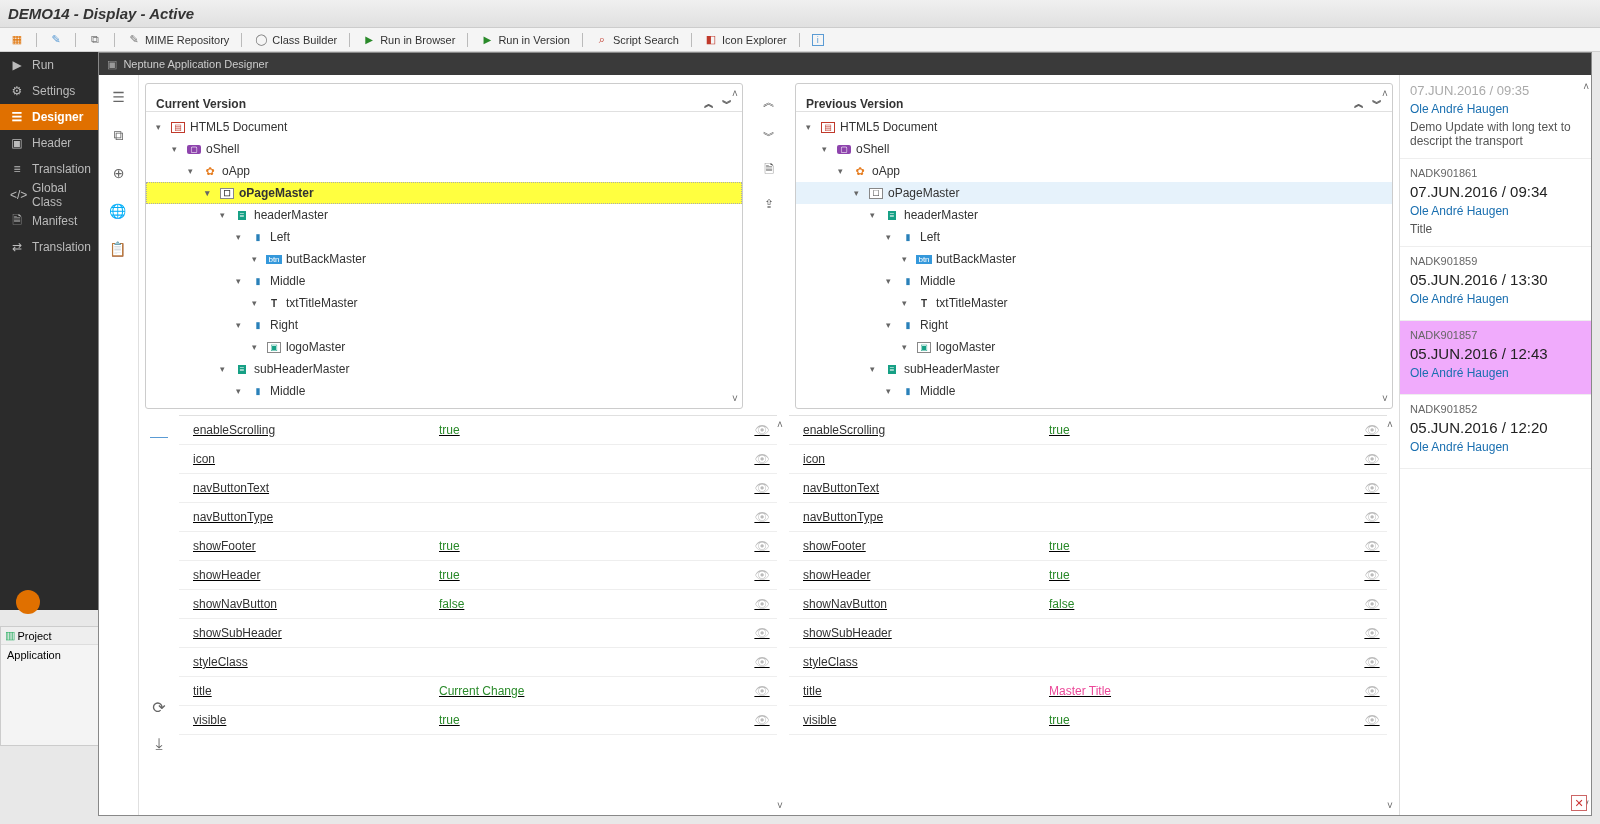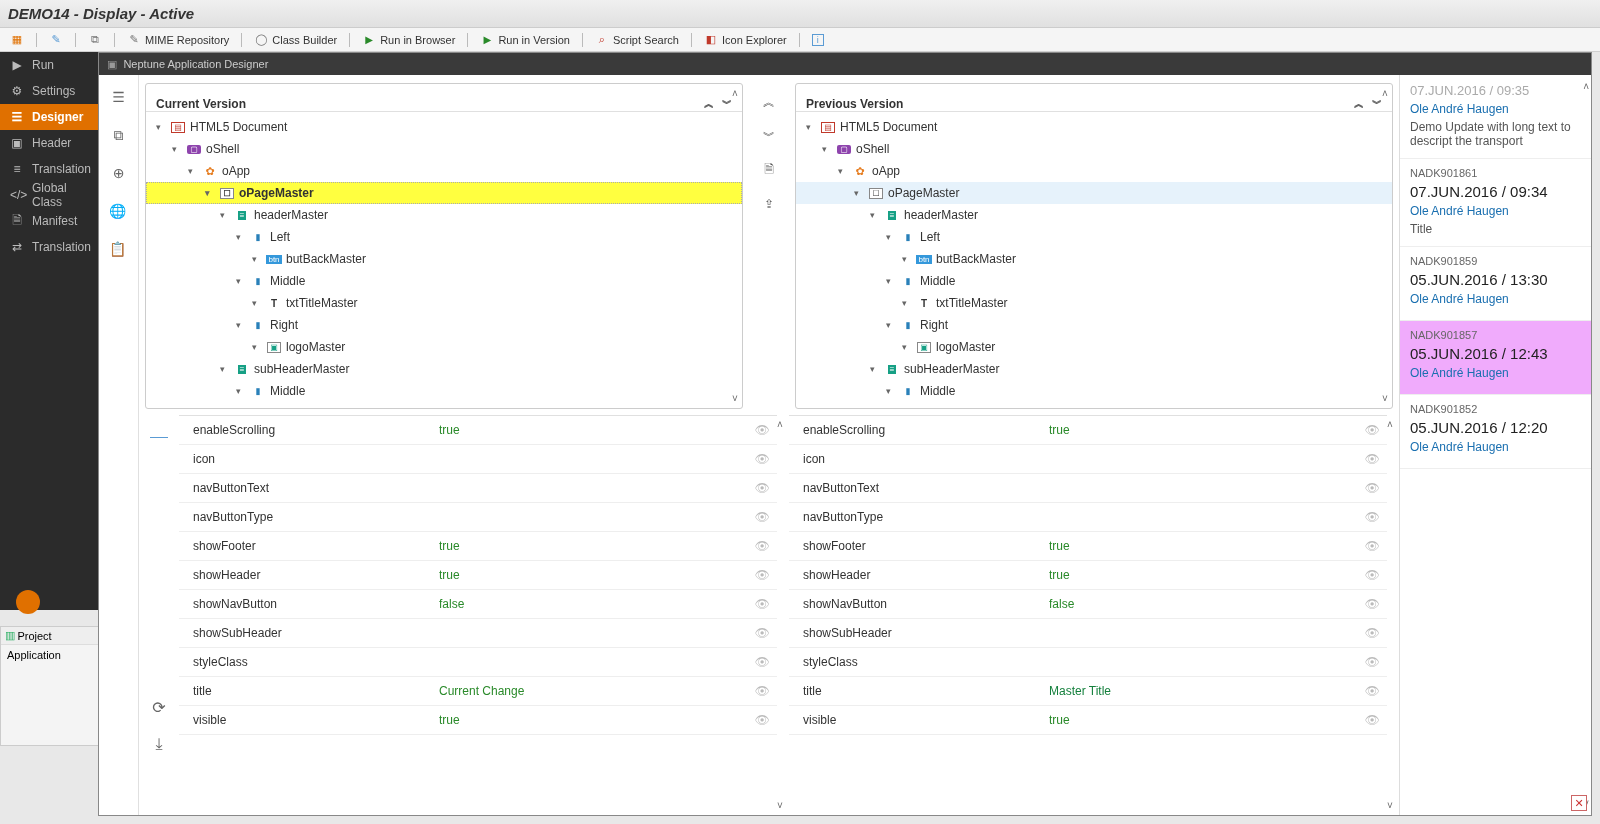--- a/index.html
+++ b/index.html
@@ -56,24 +56,24 @@
 .mid-tools { width: 40px; display: flex; flex-direction: column; align-items: center; padding-top: 16px; gap: 12px; color: #555; }
 .mid-tools .mt { width: 26px; height: 22px; display: flex; align-items: center; justify-content: center; cursor: pointer; border: 1px solid transparent; border-radius: 3px; font-size: 12px; }
 
 
 .upper-area { display: flex; height: 334px; }
 .tree-wrap { flex:1; display:flex; }
 
 
 .prop-area { position: absolute; left: 40px; right: 0; top: 340px; bottom: 0; display: flex; }
 .prop-col { flex: 1; border-top: 1px solid #e0e0e0; }
-.prop-row { height: 29px; border-bottom: 1px solid #eee; display: flex; align-items: center; font-size: 12px; }
+.prop-row { height: 29px; border-bottom: 1px solid #eee; display: flex; align-items: center; font-size: 12px; text-decoration: underline; }
 .prop-row .pname { width: 260px; padding-left: 14px; color: #333; }
 .prop-row .pval { flex: 1; color: #2a8a2a; }
-.prop-row .pval.changed { color: #15803d; }
+.prop-row .pval.changed { color: #ec4899; }
 .prop-row .pact { width: 30px; text-align: center; color: #bbb; cursor: pointer; }
 
 
 .history-panel { width: 192px; border-left: 1px solid #ddd; background: #fff; overflow: hidden; position: relative; }
 .history-inner { position: absolute; inset: 0; overflow-y: hidden; }
 .hist-item { padding: 8px 10px 10px 10px; border-bottom: 1px solid #eee; font-size: 12px; }
 .hist-item.sel { background: #f0abfc; }
 .hist-id { color: #666; font-size: 11px; margin-bottom: 4px; }
 .hist-date { font-size: 15px; color: #222; margin-bottom: 4px; }
 .hist-user { color: #1a6fb0; margin-bottom: 4px; }

